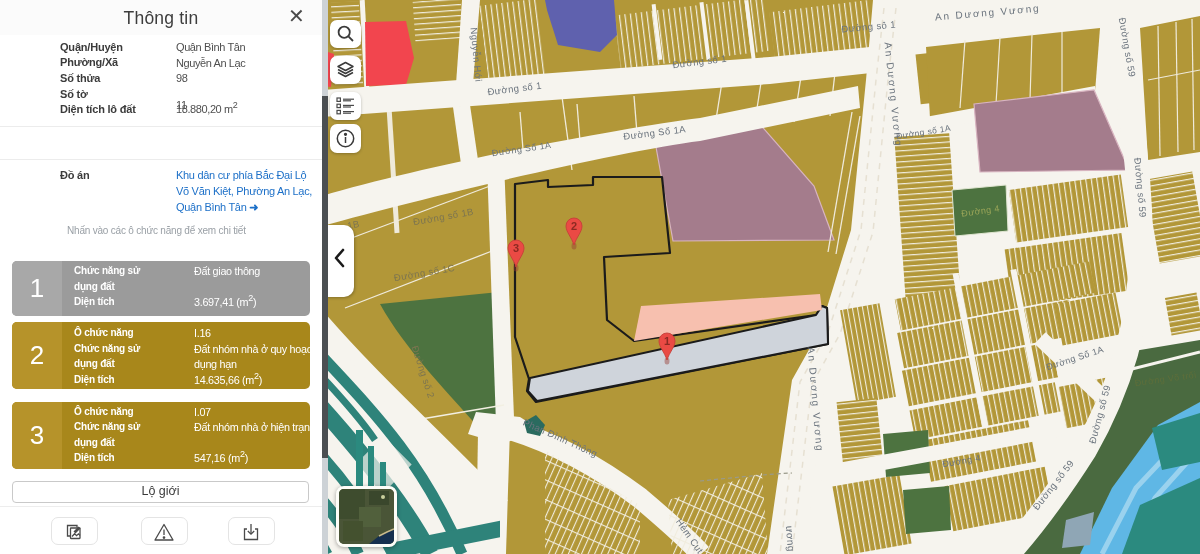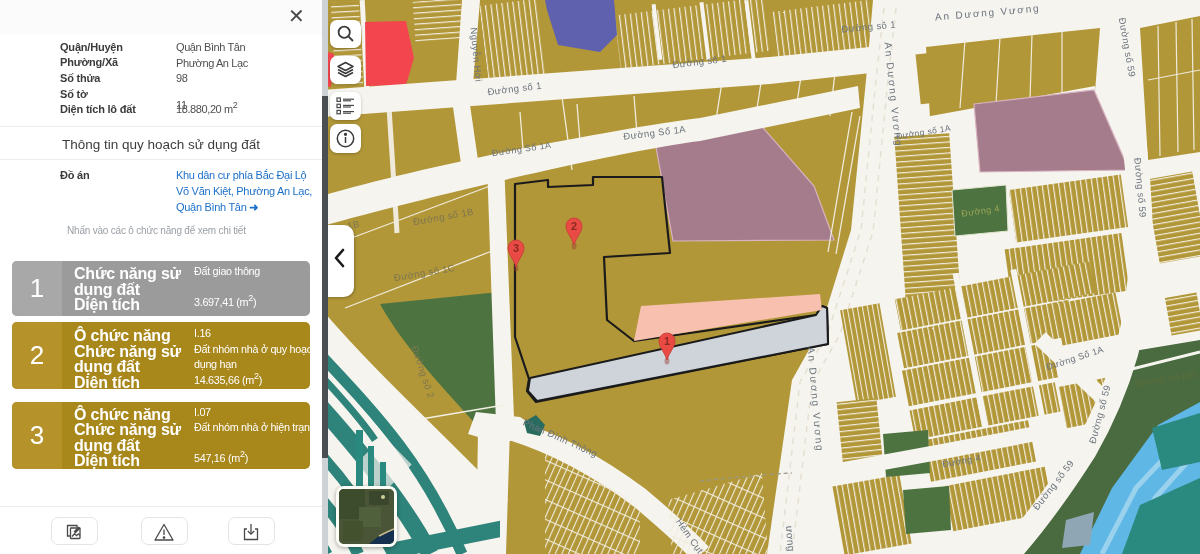--- a/index.html
+++ b/index.html
@@ -13,21 +13,21 @@
 #sbtitle { position:absolute; left:0; top:8px; width:322px; text-align:center; font-size:17.5px; color:#3d3d3d; font-weight:400; letter-spacing:0.2px;}
 #sbclose { position:absolute; left:288px; top:4px; font-size:20px; color:#4a4a4a; font-weight:300;}
 .flab { position:absolute; left:60px; font-size:11px; letter-spacing:-0.2px; font-weight:bold; color:#3b3b3b; white-space:nowrap;}
 .fval { position:absolute; left:176px; font-size:11px; letter-spacing:-0.4px; color:#4f4f4f; white-space:nowrap;}
 .divider { position:absolute; left:0px; width:322px; border-top:1px solid #ececec; }
 #sectitle { position:absolute; left:0; top:137px; width:322px; text-align:center; font-size:13.5px; color:#3d3d3d; font-weight:500;}
 .link { position:absolute; left:176px; font-size:11px; letter-spacing:-0.3px; color:#1d70c8; white-space:nowrap;}
 #hint { position:absolute; left:67px; top:225px; font-size:10px; letter-spacing:-0.2px; color:#9aa0a6; white-space:nowrap;}
 .card { position:absolute; left:12px; width:298px; border-radius:5px; overflow:hidden; }
 .cardnum { position:absolute; left:0; top:0; bottom:0; width:50px; color:#fff; font-size:26px; text-align:center; }
-.clab { position:absolute; left:74px; font-size:16px; letter-spacing:-0.2px; font-weight:bold; color:#fff; white-space:nowrap;}
+.clab { position:absolute; left:74px; font-size:10px; letter-spacing:-0.2px; font-weight:bold; color:#fff; white-space:nowrap;}
 .cval { position:absolute; left:194px; font-size:10.8px; letter-spacing:-0.3px; color:#fff; white-space:nowrap;}
 #logioi { position:absolute; left:12px; top:481px; width:297px; height:22px; border:1px solid #c9c9c9; border-radius:4px; text-align:center; font-size:12.5px; color:#3a3a3a; line-height:19px; background:#fff;}
 .bbtn { position:absolute; top:517px; width:47px; height:28px; border:1px solid #e4e4e4; border-radius:7px; background:#fff; }
 #botdiv { position:absolute; left:0; top:506px; width:322px; border-top:1px solid #ededed; }
 sup { font-size:9px; line-height:0; }
 .mctl { position:absolute; width:31px; background:#fff; border-radius:7px; box-shadow:0 1px 3px rgba(0,0,0,0.25); z-index:4;}
 #collapse { position:absolute; left:326px; top:225px; width:28px; height:72px; background:#fff; border-radius:0 10px 10px 0; box-shadow:1px 1px 3px rgba(0,0,0,0.25); z-index:4; }
 
 #minimap { position:absolute; left:336px; top:486px; width:61px; height:61px; background:#46532f; border:3px solid #fdfdf8; border-radius:8px; box-shadow:0 1px 4px rgba(0,0,0,0.35); z-index:4; overflow:hidden;}
 </style>
@@ -220,35 +220,35 @@
 <g>
 <ellipse cx="516" cy="268" rx="2.5" ry="3.5" fill="rgba(150,60,50,0.45)"></ellipse>
 <path d="M516,267 C513.5,259 508,254 508,248 a8,8 0 1,1 16,0 C524,254 518.5,259 516,267 Z" fill="#ea4a44" stroke="#c63f39" stroke-width="0.9"></path>
 <text x="516" y="252" font-size="11" fill="#8b2a22" text-anchor="middle" font-weight="bold">3</text>
 </g>
 </svg>
 </div>
 
 <div id="sidebar">
   <div id="sbhead"></div>
+  <div id="sbtitle">Thông tin</div>
   <div id="sbclose">✕</div>
 
   <div class="flab" style="top:41px">Quận/Huyện</div>
       <div class="fval" style="top:41px">Quận Bình Tân</div>
   <div class="flab" style="top:56px">Phường/Xã</div>
-      <div class="fval" style="top:56.5px">Phường An Lạc</div>
+      <div class="fval" style="top:56.5px">Nguyễn An Lạc</div>
   <div class="flab" style="top:72px">Số thửa</div>
       <div class="fval" style="top:72px">98</div>
   <div class="flab" style="top:87.5px">Số tờ</div>
       <div class="fval" style="top:99px">11</div>
   <div class="flab" style="top:103px">Diện tích lô đất</div>
       <div class="fval" style="top:103px">18.880,20 m<sup>2</sup></div>
 
   <div class="divider" style="top:126px"></div>
-  <div id="sectitle">Thông tin quy hoạch sử dụng đất</div>
   <div class="divider" style="top:159px"></div>
 
   <div class="flab" style="top:169px">Đồ án</div>
   <div class="link" style="top:169px">Khu dân cư phía Bắc Đại Lộ</div>
   <div class="link" style="top:185px">Võ Văn Kiệt, Phường An Lạc,</div>
   <div class="link" style="top:201px">Quận Bình Tân <b>➜</b></div>
 
   <div id="hint">Nhấn vào các ô chức năng để xem chi tiết</div>
 
   <div class="card" style="top:261px; height:55px; background:#9b9b9b;">
@@ -276,20 +276,21 @@
     <div class="cardnum" style="background:#b6932a; line-height:67px;">3</div>
   </div>
   <div class="clab" style="top:405.5px">Ô chức năng</div>
       <div class="cval" style="top:405.5px">I.07</div>
   <div class="clab" style="top:421px">Chức năng sử</div>
       <div class="cval" style="top:421px">Đất nhóm nhà ở hiện trạng</div>
   <div class="clab" style="top:436.5px">dụng đất</div>
   <div class="clab" style="top:452px">Diện tích</div>
       <div class="cval" style="top:452px">547,16 (m<sup>2</sup>)</div>
 
+  <div id="logioi">Lộ giới</div>
 
   <div id="botdiv"></div>
   <div class="bbtn" style="left:51px">
     <svg width="44" height="28" viewBox="0 0 44 28">
           <g stroke="#4a4a4a" stroke-width="1.3" fill="none">
       <path d="M18 18 L15.5 18 L15.5 7.5 L25 7.5 L25 9.5"></path>
       <rect x="18.5" y="10" width="9.5" height="10.5" rx="0.5"></rect>
       <path d="M20 18.5 l2.6 -2.8 2 2 1.8 -1.8 1.6 1.6"></path>
       <path d="M21.5 13.5 L26.5 8.5 L28.5 10.5 L23.5 15.5 Z" fill="#4a4a4a" stroke="none"></path>
     </g>

